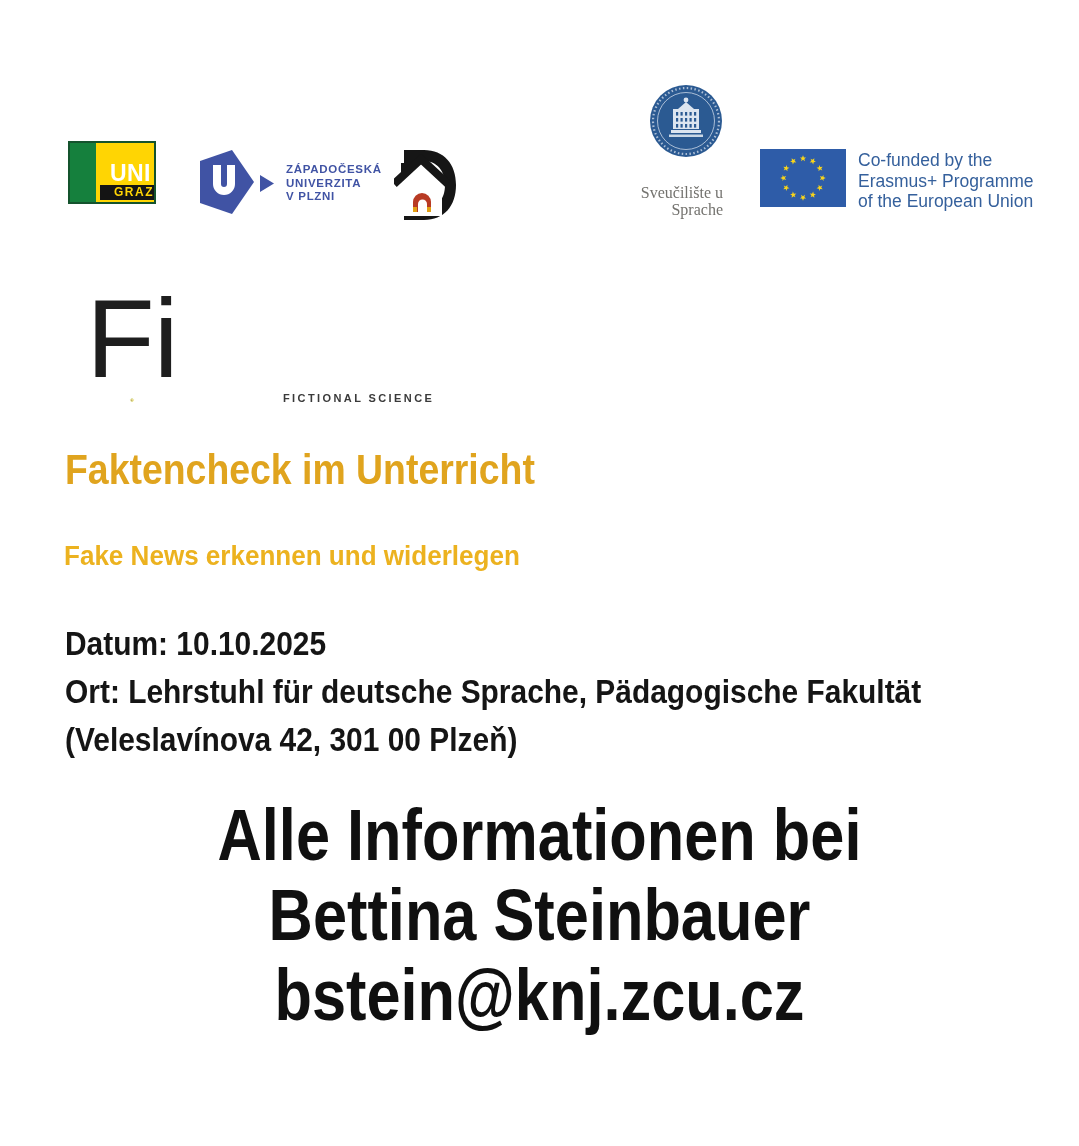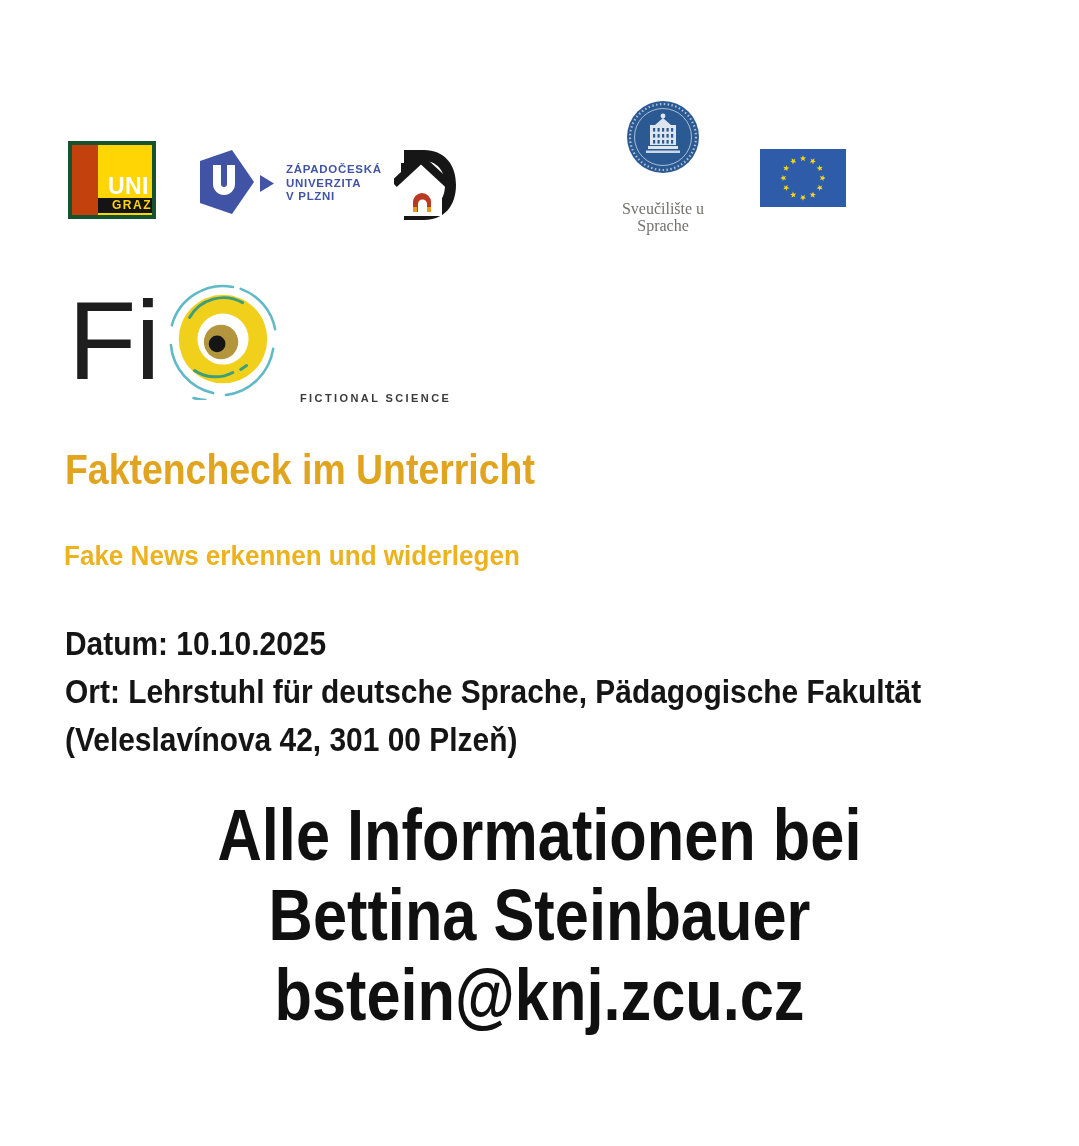--- a/index.html
+++ b/index.html
@@ -1,49 +1,49 @@
 <!DOCTYPE html>
 <html><head>
 <meta charset="utf-8">
 <style>
   html,body{margin:0;padding:0;background:#ffffff;}
   .page{position:relative;width:1079px;height:1146px;background:#ffffff;
         font-family:"Liberation Sans",sans-serif;overflow:hidden;}
 
   
-  .unigraz{position:absolute;left:68px;top:141px;width:88px;height:78px;
-           border:4px solid #14532d;background:#c2410c;box-sizing:border-box;}
+  .unigraz{position:absolute;left:68px;top:141px;width:88px;height:63px;
+           border:2px solid #14532d;background:#15803d;box-sizing:border-box;}
   .unigraz-yellow{position:absolute;left:26px;top:0;right:0;bottom:0;background:#FFD503;}
   .unigraz-uni{position:absolute;right:3px;bottom:17px;color:#ffffff;font-weight:bold;
                font-size:23px;line-height:1;letter-spacing:.5px;}
   .unigraz-grazbar{position:absolute;right:0;bottom:2px;width:54px;height:15px;background:#141414;
                    color:#FFD503;font-weight:bold;font-size:12px;line-height:15px;text-align:right;
                    letter-spacing:1.5px;}
 
   .zcu-icon{position:absolute;left:196px;top:148px;}
   .zcu-text{position:absolute;left:273px;top:163px;color:#4053A4;font-weight:bold;
             font-size:11.5px;line-height:13.5px;letter-spacing:.7px;margin-left:13px;}
 
   .dhk-icon{position:absolute;left:394px;top:146px;}
   .dhk-text{position:absolute;left:458px;top:160px;color:#161616;font-weight:bold;
             font-size:21px;line-height:24px;letter-spacing:.2px;}
 
-  .zagreb{position:absolute;left:603px;top:100px;width:120px;text-align:center;}
+  .zagreb{position:absolute;left:603px;top:84px;width:120px;text-align:right;}
   .zagreb-caption{margin-top:22px;font-family:"Liberation Serif",serif;color:#73726e;
                   font-size:16px;line-height:17px;}
 
   .eu-flag{position:absolute;left:760px;top:149px;}
   .eu-text{position:absolute;left:858px;top:150px;color:#35609C;
            font-size:17.5px;line-height:20.5px;}
 
   
-  .fiosci{position:absolute;left:68px;top:280px;display:flex;align-items:center;height:122px;}
+  .fiosci{position:absolute;left:68px;top:280px;display:flex;align-items:center;height:122px;flex-direction:column;}
   .fiosci-letters{font-size:112px;line-height:118px;color:#1e1e1e;letter-spacing:-1px;}
   .fiosci-eye{margin:0 5px;}
-  .fiosci-tagline{position:absolute;left:300px;top:392px;font-size:11px;font-weight:bold;
+  .fiosci-tagline{position:absolute;left:283px;top:392px;font-size:11px;font-weight:bold;
                   letter-spacing:2.4px;color:#3a3a3a;white-space:nowrap;}
 
   
   .event-title{position:absolute;left:65px;top:445px;font-size:43px;font-weight:bold;
                color:#E0A41E;white-space:nowrap;transform:scaleX(.87);transform-origin:left top;}
   .event-subtitle{position:absolute;left:64px;top:540px;font-size:28px;font-weight:bold;
                   color:#ECB21F;white-space:nowrap;transform:scaleX(.93);transform-origin:left top;}
 
   
   .event-info{position:absolute;left:65px;top:619px;font-size:34px;font-weight:bold;color:#151515;
@@ -134,20 +134,25 @@
         <path transform="rotate(150) translate(0,-19.5)" d="M0,-3.2 L0.95,-1 3.05,-1 1.35,0.4 2,2.7 0,1.35 -2,2.7 -1.35,0.4 -3.05,-1 -0.95,-1 Z"></path>
         <path transform="rotate(180) translate(0,-19.5)" d="M0,-3.2 L0.95,-1 3.05,-1 1.35,0.4 2,2.7 0,1.35 -2,2.7 -1.35,0.4 -3.05,-1 -0.95,-1 Z"></path>
         <path transform="rotate(210) translate(0,-19.5)" d="M0,-3.2 L0.95,-1 3.05,-1 1.35,0.4 2,2.7 0,1.35 -2,2.7 -1.35,0.4 -3.05,-1 -0.95,-1 Z"></path>
         <path transform="rotate(240) translate(0,-19.5)" d="M0,-3.2 L0.95,-1 3.05,-1 1.35,0.4 2,2.7 0,1.35 -2,2.7 -1.35,0.4 -3.05,-1 -0.95,-1 Z"></path>
         <path transform="rotate(270) translate(0,-19.5)" d="M0,-3.2 L0.95,-1 3.05,-1 1.35,0.4 2,2.7 0,1.35 -2,2.7 -1.35,0.4 -3.05,-1 -0.95,-1 Z"></path>
         <path transform="rotate(300) translate(0,-19.5)" d="M0,-3.2 L0.95,-1 3.05,-1 1.35,0.4 2,2.7 0,1.35 -2,2.7 -1.35,0.4 -3.05,-1 -0.95,-1 Z"></path>
         <path transform="rotate(330) translate(0,-19.5)" d="M0,-3.2 L0.95,-1 3.05,-1 1.35,0.4 2,2.7 0,1.35 -2,2.7 -1.35,0.4 -3.05,-1 -0.95,-1 Z"></path>
       </g>
     </g>
   </svg>
+  <div class="eu-text">
+    <div>Co-funded by the</div>
+    <div>Erasmus+ Programme</div>
+    <div>of the European Union</div>
+  </div>
 
   <div class="fiosci">
     <span class="fiosci-letters">Fi</span>
     <svg class="fiosci-eye" width="118" height="118" viewBox="0 0 120 120">
       <g stroke="#5FB9C6" stroke-width="2.6" fill="none" stroke-linecap="round">
         <path d="M8 44 A 54 54 0 0 1 70 5"></path>
         <path d="M113 48 A 54 54 0 0 0 78 7"></path>
         <path d="M7 64 A 55 55 0 0 0 50 113"></path>
         <path d="M63 115 A 56 56 0 0 0 111 68"></path>
         <path d="M30 118 A 62 62 0 0 0 42 120"></path>

